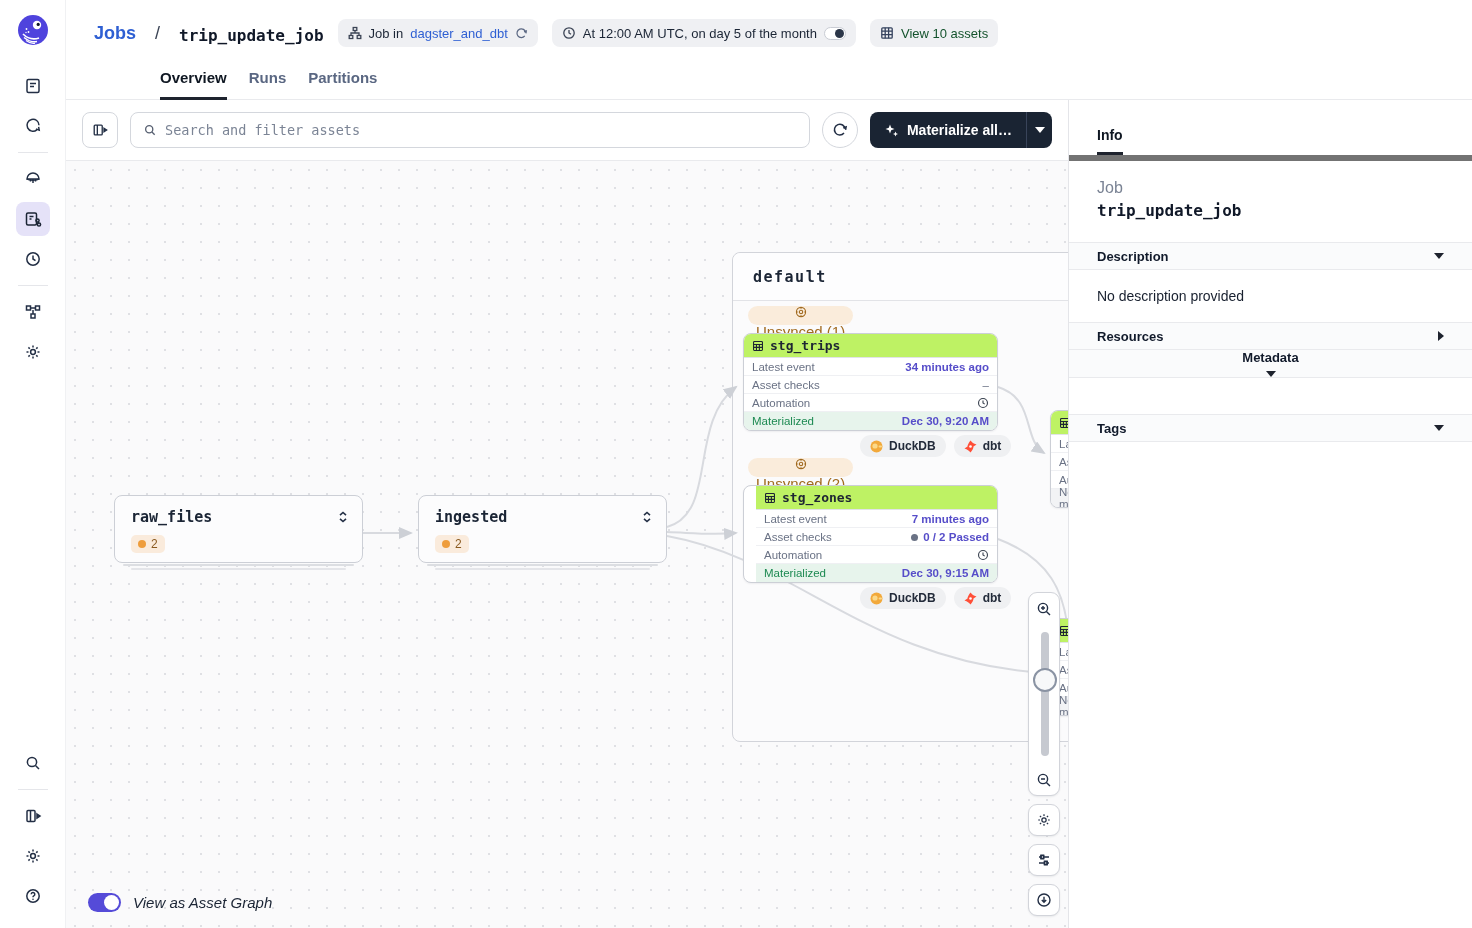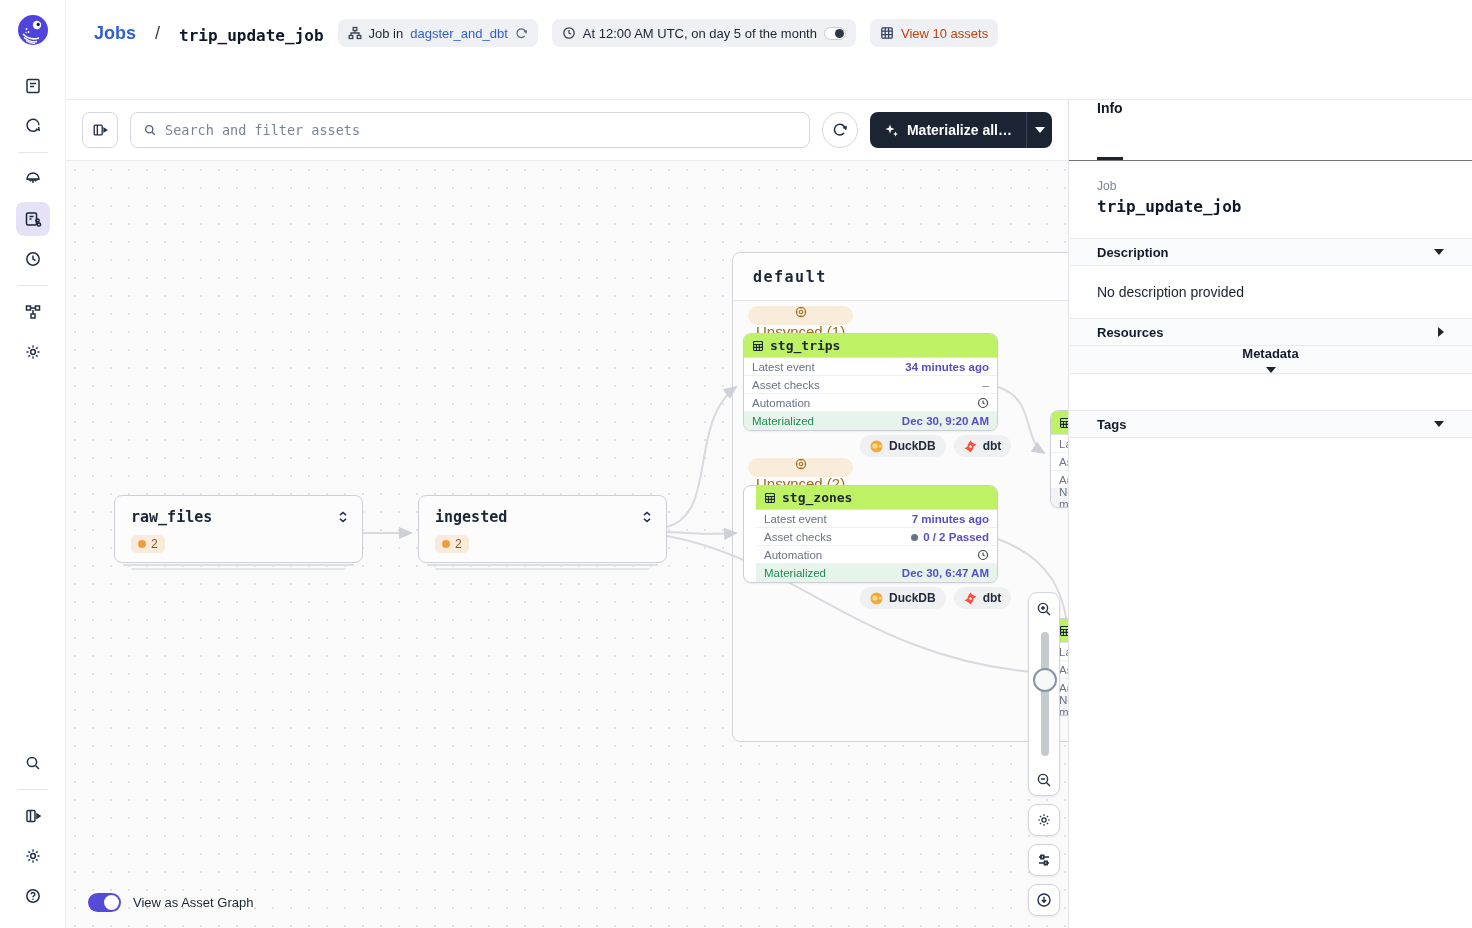--- a/index.html
+++ b/index.html
@@ -22,21 +22,21 @@
   .top-header { position:absolute; left:66px; top:0; right:0; height:100px; background:#fff;
     border-bottom:1px solid #E9EAED; z-index:20; }
   .crumb-row { display:flex; align-items:center; gap:14px; padding:12px 0 0 28px; height:54px; }
   .crumb { font-size:18px; font-weight:bold; display:flex; gap:19px; align-items:center; }
   .crumb .jobs-link { color:#2E5FD3; cursor:pointer; }
   .crumb .sep { color:#3A4354; font-weight:normal; }
   .crumb .job-name { color:#101828; }
   .hbadge { background:#EFF0F3; border-radius:8px; height:28px; display:flex; align-items:center;
     gap:7px; padding:0 10px; font-size:13px; color:#1B2535; }
   .hbadge .blue { color:#2E5FD3; cursor:pointer; }
-  .hbadge .navy { color:#c2410c; font-weight:500; cursor:pointer; }
+  .hbadge .navy { color:#14532d; font-weight:500; cursor:pointer; }
   .mini-toggle { width:22px; height:13px; border-radius:7px; background:#fff;
     border:1px solid #C9CCD4; position:relative; cursor:pointer; }
   .mini-toggle i { position:absolute; right:1px; top:1px; width:9px; height:9px; border-radius:50%;
     background:#2B3648; }
   .tabs-row { position:absolute; left:94px; bottom:-1px; display:flex; gap:22px; }
   .tab { font-size:15px; font-weight:600; color:#5A6782; padding-bottom:11px; cursor:pointer;
     border-bottom:3px solid transparent; }
   .tab.active { color:#0F1722; border-bottom-color:#1E232E; }
 
   
@@ -124,31 +124,31 @@
   .g-btn { position:absolute; left:962px; width:32px; height:32px; z-index:6; background:#fff;
     border:1px solid #D2D4DA; border-radius:9px; display:grid; place-items:center; color:#232F45;
     box-shadow:0 1px 2px rgba(16,24,40,.08); cursor:pointer; }
 
   .view-toggle { position:absolute; left:22px; top:732px; z-index:6; display:flex;
     align-items:center; gap:12px; }
   .switch { width:33px; height:19px; border-radius:10px; background:#554BD8; position:relative;
     cursor:pointer; }
   .switch i { position:absolute; right:2px; top:2px; width:15px; height:15px; border-radius:50%;
     background:#fff; }
-  .view-toggle span { font-size:13px; color:#1B2535; }
+  .view-toggle span { font-size:15px; color:#1B2535;font-style:italic; }
 
   
   .info-panel { position:absolute; left:1068px; top:100px; right:0; bottom:0; background:#fff;
     border-left:1px solid #E4E5E9; z-index:20; }
-  .info-tab-row { height:61px; border-bottom:1px solid #737373; padding-left:28px; display:flex;
-    }
+  .info-tab-row { height:61px; border-bottom:6px solid #737373; padding-left:28px; display:flex;
+    align-items:flex-end; }
   .info-tab { font-size:14px; font-weight:bold; color:#0F1722; padding-bottom:9px;
     border-bottom:3px solid #1E232E; cursor:pointer; }
   .job-sec { padding:18px 28px 22px; }
-  .job-lbl { font-size:12px; color:#7A8394; }
+  .job-lbl { font-size:16px; color:#7A8394; }
   .job-name { font-family:"DejaVu Sans Mono",monospace; font-size:16px; font-weight:bold;
     color:#101828; margin-top:4px; }
   .acc-row { height:28px; display:flex; align-items:center; justify-content:space-between;
     padding:0 28px 0 28px; background:#FAFBFC; border-top:1px solid #E9EAED;
     border-bottom:1px solid #E9EAED; cursor:pointer; }
   .acc-row + .acc-row { border-top:none;flex-direction:column; }
   .acc-row .t { font-size:13px; font-weight:bold; color:#111A2B; }
   .caret-d { width:0; height:0; border-left:5px solid transparent; border-right:5px solid transparent;
     border-top:6px solid #1E232E; }
   .caret-r { width:0; height:0; border-top:5px solid transparent; border-bottom:5px solid transparent;
@@ -318,20 +318,25 @@
     </div>
     <div class="hbadge">
       <span>
           <svg width="14" height="14" viewBox="0 0 14 14" fill="none" stroke="#35425E" stroke-width="1.3">
             <rect x="1.8" y="1.8" width="10.4" height="10.4" rx="1"></rect>
             <path d="M1.8 5.2h10.4M1.8 8.6h10.4M5.2 1.8v10.4M8.6 1.8v10.4"></path>
           </svg>
         </span>
       <span class="navy">View 10 assets</span>
     </div>
+  </div>
+  <div class="tabs-row">
+    <div class="tab active">Overview</div>
+    <div class="tab">Runs</div>
+    <div class="tab">Partitions</div>
   </div>
 </div>
 
 <div class="toolbar">
   <button class="sq-btn">
     <span>
         <svg width="16" height="16" viewBox="0 0 18 18" fill="none" stroke="#232F45" stroke-width="1.5">
           <rect x="2.5" y="3.5" width="9" height="11" rx="1"></rect>
           <path d="M6 3.5v11"></path>
           <path d="M13.5 7l3 2-3 2z" fill="#232F45"></path>
@@ -520,21 +525,21 @@
         <span class="lbl">Automation</span>
         <span>
           <svg width="12" height="12" viewBox="0 0 14 14" fill="none" stroke="#39414F" stroke-width="1.3">
             <circle cx="7" cy="7" r="5.2"></circle>
             <path d="M7 4v3l2 1.3"></path>
           </svg>
         </span>
       </div>
     <div class="node-row green">
         <span class="lbl">Materialized</span>
-        <span class="val">Dec 30, 6:47 AM</span>
+        <span class="val">Dec 30, 9:15 AM</span>
       </div>
   </div>
   <div class="tag-row" style="left:794px; top:426px;">
     <span class="tag-pill">
       <span>
           <svg width="13" height="13" viewBox="0 0 13 13">
             <circle cx="6.5" cy="6.5" r="6" fill="#F2A93B"></circle>
             <circle cx="5" cy="6" r="2.6" fill="#FBD98A"></circle>
             <rect x="8.6" y="5.4" width="3.4" height="2.2" rx="1.1" fill="#FBD98A"></rect>
           </svg>

